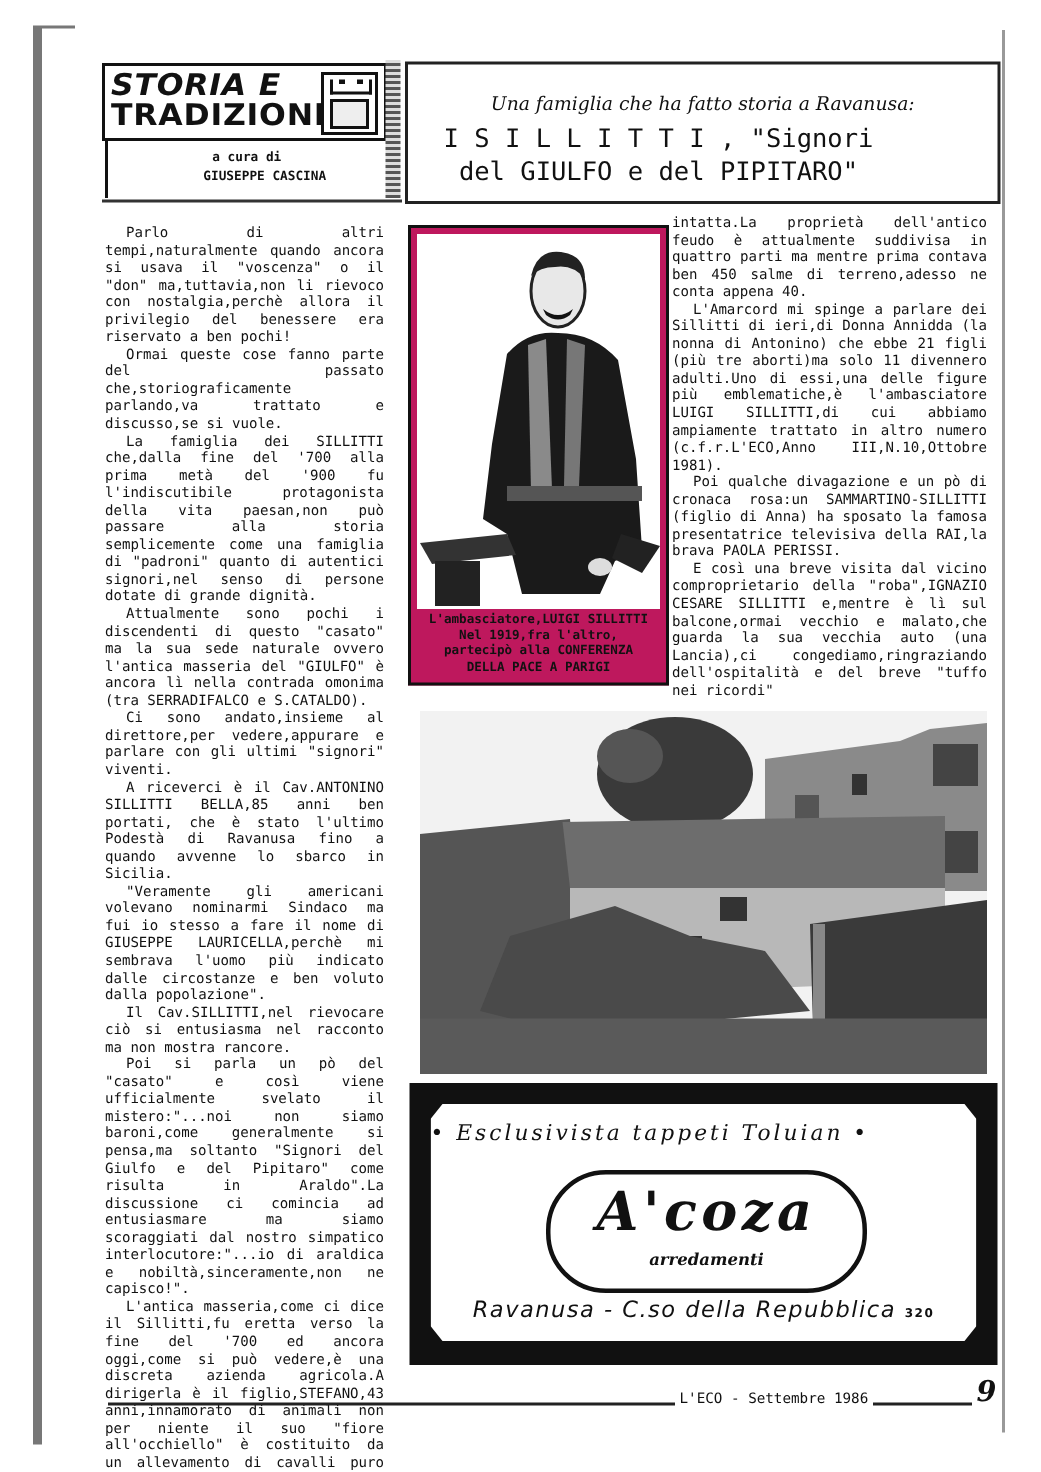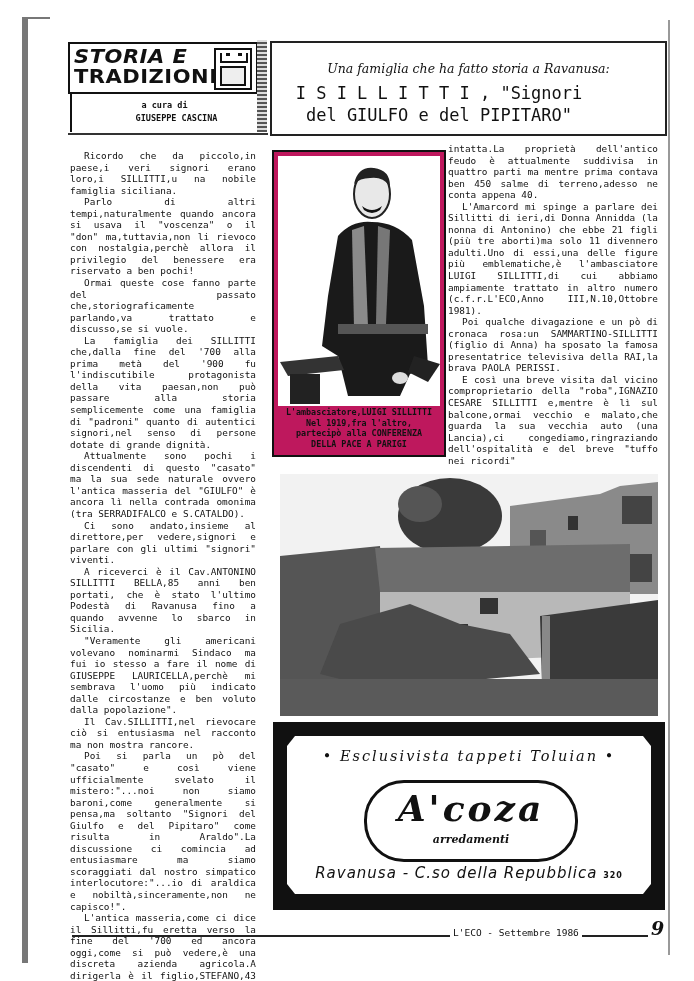--- a/index.html
+++ b/index.html
@@ -37,21 +37,21 @@
   
   .portrait{position:absolute;left:272px;top:150px;width:170px;height:303px;border:2px solid #111;background:#be185d;}
   .portrait .ph{position:absolute;left:4px;top:4px;width:162px;height:250px;}
   .cap{position:absolute;left:0;width:170px;text-align:center;font-family:"DejaVu Sans Mono",monospace;font-weight:bold;font-size:8.4px;line-height:10.5px;}
   .cap.c1{top:255px;}
   
   .farm{position:absolute;left:280px;top:474px;width:378px;height:242px;}
   
   .ad{position:absolute;left:273px;top:722px;width:392px;height:188px;background:#111;}
   .ad-inner{position:absolute;left:14px;top:14px;width:364px;height:158px;background:#fff;clip-path:polygon(8px 0,356px 0,364px 10px,364px 148px,356px 158px,8px 158px,0 148px,0 10px);}
-  .ad-top{position:absolute;left:0;top:12px;width:364px;text-align:center;font-family:"DejaVu Serif",serif;font-style:italic;font-size:14.5px;letter-spacing:2px;}
+  .ad-top{position:absolute;left:0;top:12px;width:364px;font-family:"DejaVu Serif",serif;font-style:italic;font-size:14.5px;letter-spacing:2px;}
   .ad-oval{position:absolute;left:77px;top:44px;width:208px;height:76px;border:3px solid #111;border-radius:40px;}
   .ad-brand{position:absolute;left:0;top:4px;width:208px;text-align:center;font-family:"DejaVu Serif",serif;font-style:italic;font-weight:bold;font-size:36px;letter-spacing:3px;}
   .ad-sub{position:absolute;left:0;top:50px;width:208px;text-align:center;font-family:"DejaVu Serif",serif;font-style:italic;font-weight:bold;font-size:11px;}
   .ad-addr{position:absolute;left:0;top:128px;width:364px;text-align:center;font-family:"DejaVu Sans",sans-serif;font-style:italic;font-size:15px;letter-spacing:1px;}
   .ad-addr .num{font-size:8px;font-style:normal;font-weight:bold;}
   
   .foot-line1{position:absolute;left:72px;top:935px;width:378px;height:2px;background:#222;}
   .foot-line2{position:absolute;left:582px;top:935px;width:66px;height:2px;background:#222;}
   .foot-text{position:absolute;left:453px;top:927px;font-family:"DejaVu Sans Mono",monospace;font-size:9.5px;}
   .foot-page{position:absolute;left:651px;top:917px;font-family:"DejaVu Serif",serif;font-weight:900;font-style:italic;font-size:19px;}
@@ -80,26 +80,25 @@
 </div>
 <div class="hdr-underline"></div>
 
 <div class="hdr-right">
   <div class="subtitle">Una famiglia che ha fatto storia a Ravanusa:</div>
   <div class="headline l1">I S I L L I T T I , "Signori</div>
   <div class="headline l2">del GIULFO e del PIPITARO"</div>
 </div>
 
 <div class="col col1">
-  <p>Ricordo che da piccolo,in paese,i veri signori erano loro,i SILLITTI,u na nobile famiglia siciliana.</p>
   <p>Parlo di altri tempi,naturalmente quando ancora si usava il "voscenza" o il "don" ma,tuttavia,non li rievoco con nostalgia,perchè allora il privilegio del benessere era riservato a ben pochi!</p>
   <p>Ormai queste cose fanno parte del passato che,storiograficamente parlando,va trattato e discusso,se si vuole.</p>
   <p>La famiglia dei SILLITTI che,dalla fine del '700 alla prima metà del '900 fu l'indiscutibile protagonista della vita paesan,non può passare alla storia semplicemente come una famiglia di "padroni" quanto di autentici signori,nel senso di persone dotate di grande dignità.</p>
   <p>Attualmente sono pochi i discendenti di questo "casato" ma la sua sede naturale ovvero l'antica masseria del "GIULFO" è ancora lì nella contrada omonima (tra SERRADIFALCO e S.CATALDO).</p>
-  <p>Ci sono andato,insieme al direttore,per vedere,signori e parlare con gli ultimi "signori" viventi.</p>
+  <p>Ci sono andato,insieme al direttore,per vedere,appurare e parlare con gli ultimi "signori" viventi.</p>
   <p>A riceverci è il Cav.ANTONINO SILLITTI BELLA,85 anni ben portati, che è stato l'ultimo Podestà di Ravanusa fino a quando avvenne lo sbarco in Sicilia.</p>
   <p>"Veramente gli americani volevano nominarmi Sindaco ma fui io stesso a fare il nome di GIUSEPPE LAURICELLA,perchè mi sembrava l'uomo più indicato dalle circostanze e ben voluto dalla popolazione".</p>
   <p>Il Cav.SILLITTI,nel rievocare ciò si entusiasma nel racconto ma non mostra rancore.</p>
   <p>Poi si parla un pò del "casato" e così viene ufficialmente svelato il mistero:"...noi non siamo baroni,come generalmente si pensa,ma soltanto "Signori del Giulfo e del Pipitaro" come risulta in Araldo".La discussione ci comincia ad entusiasmare ma siamo scoraggiati dal nostro simpatico interlocutore:"...io di araldica e nobiltà,sinceramente,non ne capisco!".</p>
   <p>L'antica masseria,come ci dice il Sillitti,fu eretta verso la fine del '700 ed ancora oggi,come si può vedere,è una discreta azienda agricola.A dirigerla è il figlio,STEFANO,43 anni,innamorato di animali non per niente il suo "fiore all'occhiello" è costituito da un allevamento di cavalli puro sangue inglese.</p>
 
 </div>
 
 <div class="portrait">
   <svg class="ph" viewBox="0 0 162 250">

